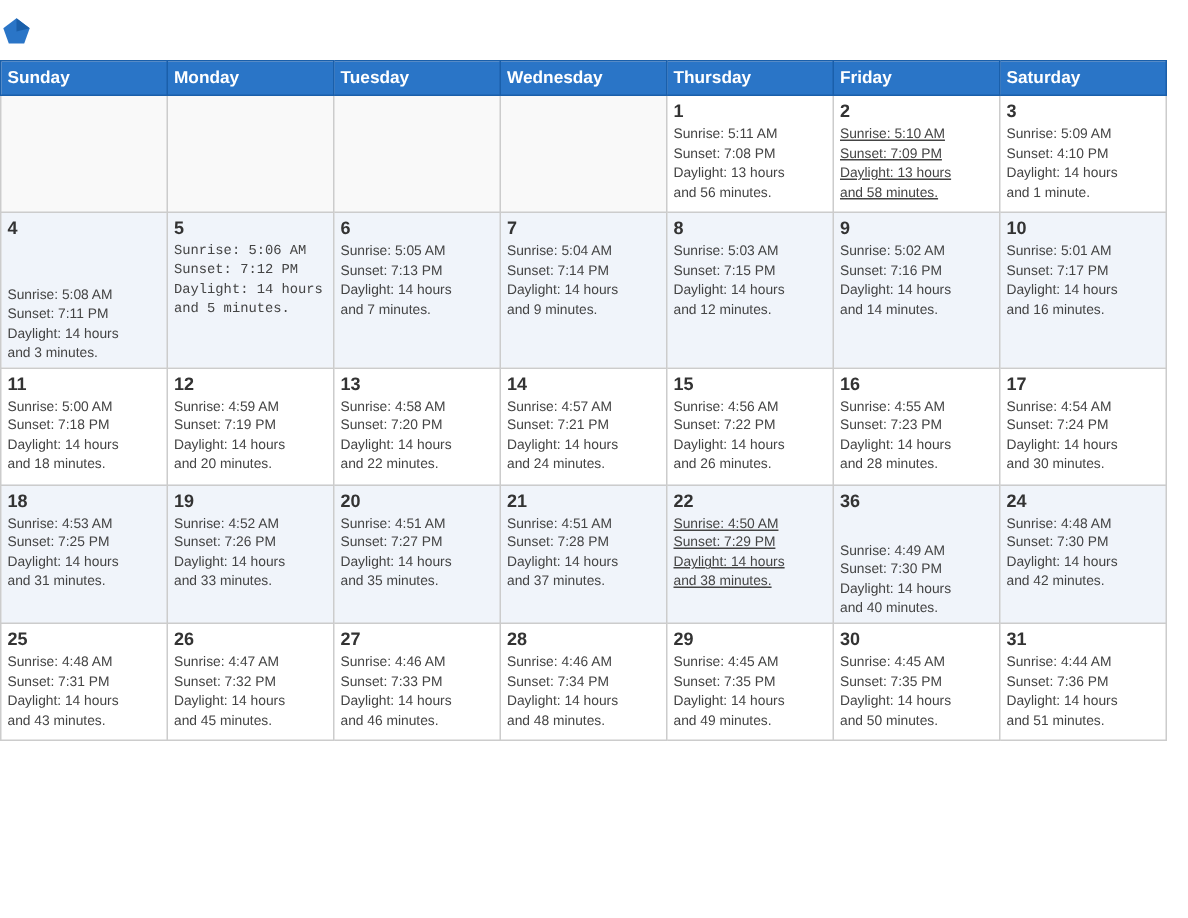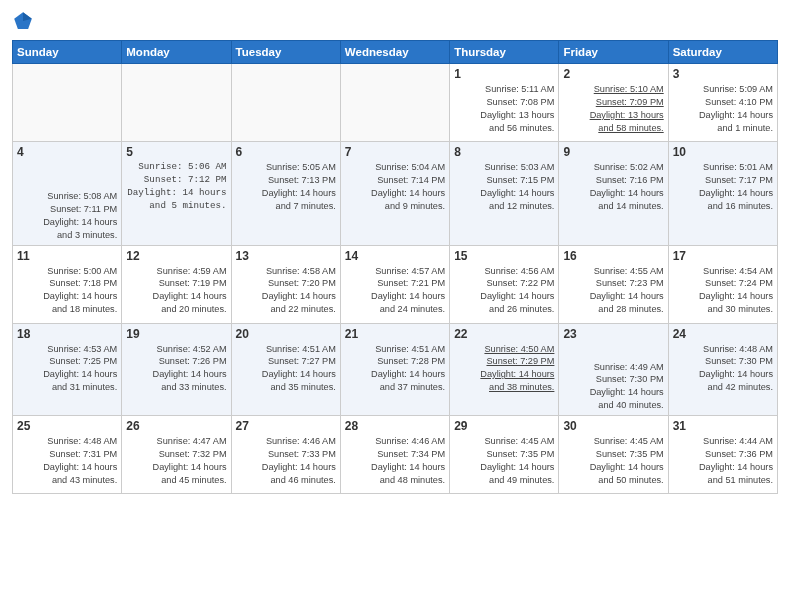--- a/index.html
+++ b/index.html
@@ -6,21 +6,21 @@
     body {
       width: 792px;
       height: 612px;
       font-family: Arial, sans-serif;
       background: #fff;
       overflow: hidden;
     }
     .page {
       width: 792px;
       height: 461px;
-      padding: 10px 14px 10px 12px;
+      padding: 10px 14px 10px 0;
     }
     .header {
       display: flex;
       justify-content: space-between;
       align-items: flex-start;
       margin-bottom: 8px;
     }
     .logo {
       display: flex;
       align-items: center;
@@ -86,21 +86,20 @@
       font-size: 12px;
       font-weight: bold;
       color: #333;
       display: block;
       margin-bottom: 2px;
     }
     .day-info {
       font-size: 9.2px;
       color: #444;
       line-height: 1.4;
-      text-align: right;
     }
     tbody tr:nth-child(even) td:not(.empty) {
       background: #f0f4fa;
     }
     tbody tr:nth-child(odd) td:not(.empty) {
       background: #fff;
     }
   </style>
 </head>
 <body>
@@ -295,21 +294,21 @@
 and 37 minutes.</div>
           </td>
           <td>
             <span class="day-num">22</span>
             <div class="day-info" style="white-space: pre-line; text-decoration: underline;">Sunrise: 4:50 AM
 Sunset: 7:29 PM
 Daylight: 14 hours
 and 38 minutes.</div>
           </td>
           <td>
-            <span class="day-num">23</span>
+            <span class="day-num">36</span>
             <div class="day-info" style="white-space: pre-line; margin-top: 20px;">Sunrise: 4:49 AM
 Sunset: 7:30 PM
 Daylight: 14 hours
 and 40 minutes.</div>
           </td>
           <td>
             <span class="day-num">24</span>
             <div class="day-info" style="white-space: pre-line;">Sunrise: 4:48 AM
 Sunset: 7:30 PM
 Daylight: 14 hours

